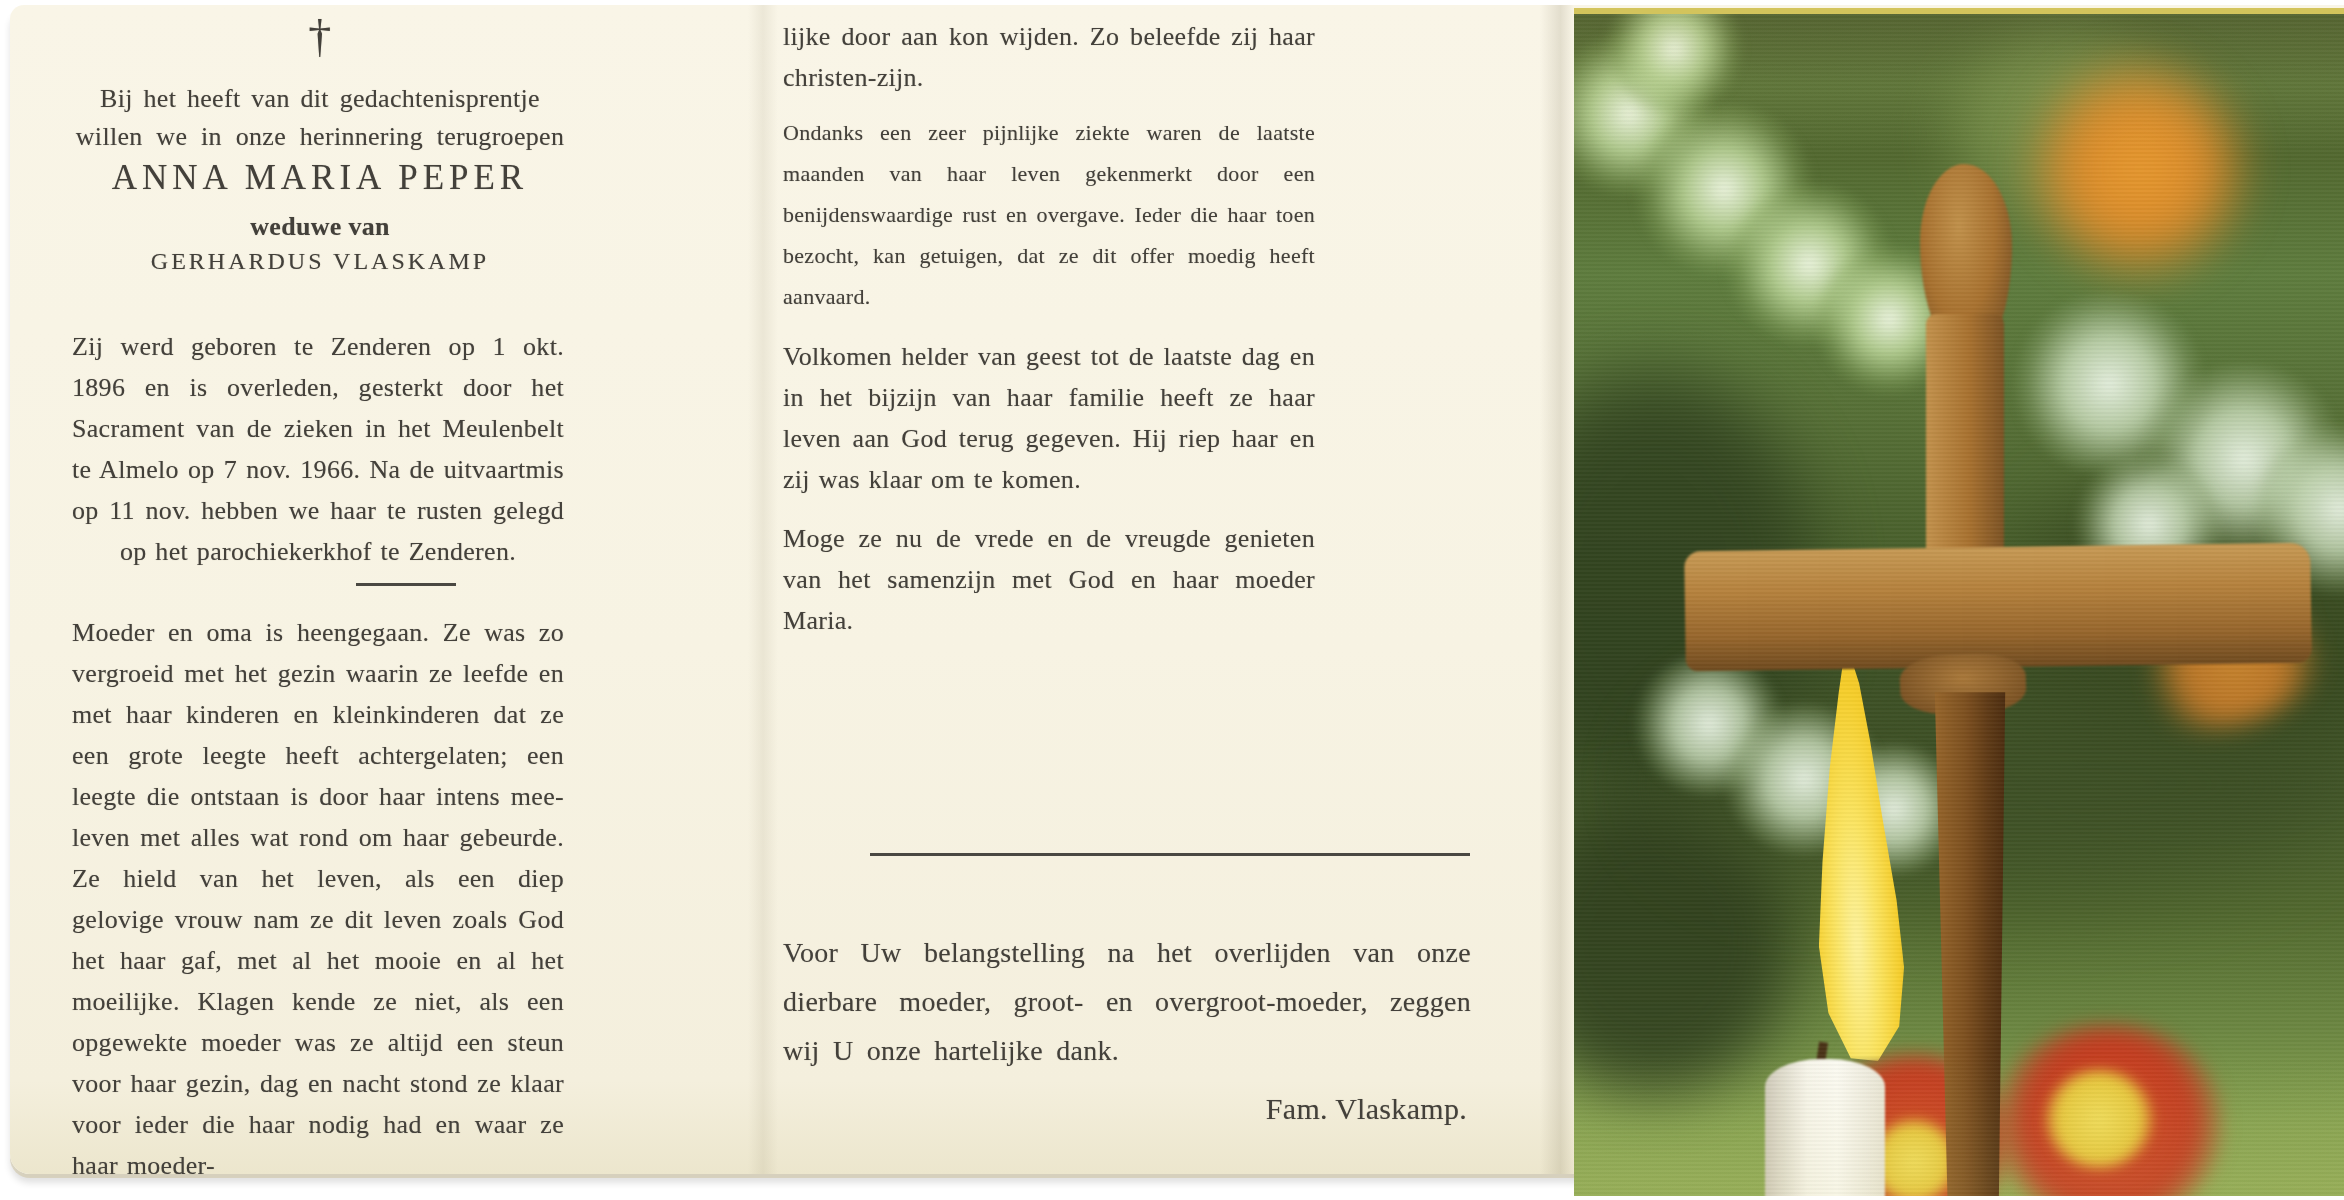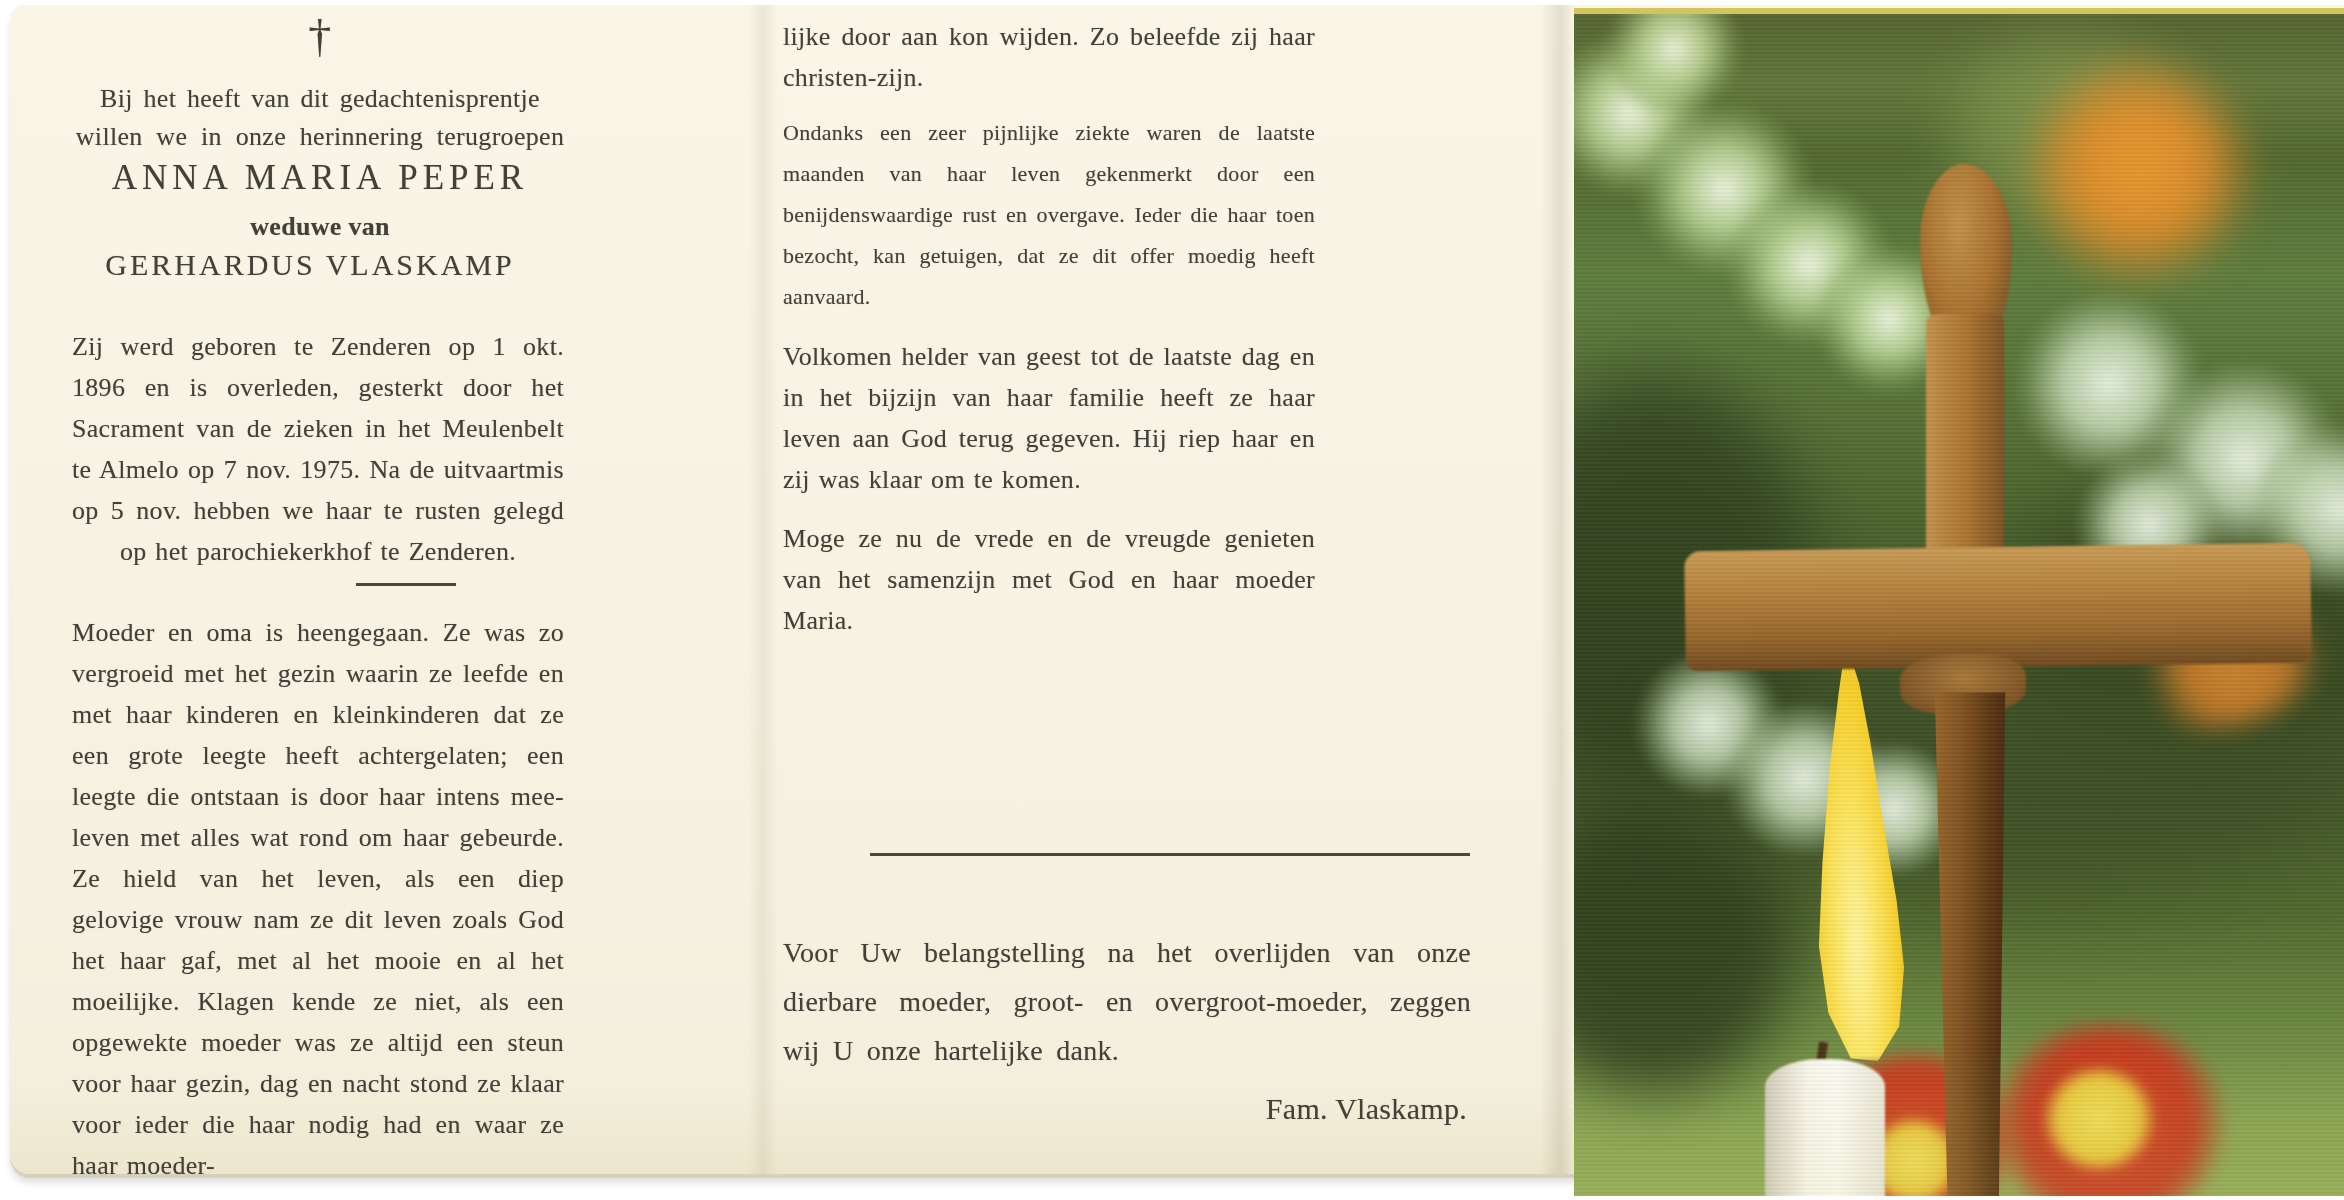--- a/index.html
+++ b/index.html
@@ -17,21 +17,21 @@
         background:linear-gradient(90deg,rgba(120,110,75,0) 0%,rgba(110,100,70,0.16) 60%,rgba(120,110,75,0) 100%);}
   
   .tb{position:absolute;text-align:center;
       text-shadow:0 0 1px rgba(67,64,58,0.35);letter-spacing:0.3px;}
   .just{text-align:justify;}
   .b-cross   {left:75px;top:10px;width:490px;font-size:46px;}
   .b-intro1  {left:70px;top:84px;width:500px;font-size:26px;word-spacing:4px;}
   .b-intro2  {left:70px;top:122px;width:500px;font-size:26px;word-spacing:7px;}
   .b-name    {left:70px;top:158px;width:500px;font-size:35px;letter-spacing:5px;}
   .b-weduwe  {left:70px;top:212px;width:500px;font-size:26px;font-weight:bold;}
-  .b-husband {left:60px;top:248px;width:500px;font-size:30px;letter-spacing:3px;}
+  .b-husband {left:70px;top:248px;width:500px;font-size:24px;letter-spacing:3px;}
   .b-p1      {left:72px;top:326px;width:492px;font-size:26px;line-height:41px;
               word-spacing:2px;text-align-last:center;}
   .rule{position:absolute;background:#4a4842;height:3px;}
   .rule-1{left:356px;top:583px;width:100px;}
   .b-p2      {left:72px;top:612px;width:492px;font-size:26px;line-height:41px;word-spacing:2px;}
   .b-mp1     {left:783px;top:16px;width:532px;font-size:26px;line-height:41px;word-spacing:2px;}
   .b-mp2     {left:783px;top:112px;width:532px;font-size:22px;line-height:41px;word-spacing:2px;}
   .b-mp3     {left:783px;top:336px;width:532px;font-size:26px;line-height:41px;word-spacing:2px;}
   .b-mp4     {left:783px;top:518px;width:532px;font-size:26px;line-height:41px;word-spacing:2px;}
   .rule-2{left:870px;top:853px;width:600px;}
@@ -122,21 +122,21 @@
   <div class="crease crease-1"></div>
   <div class="crease crease-2"></div>
 
   <div>
     <div class="tb b-cross">†</div>
     <div class="tb b-intro1">Bij het heeft van dit gedachtenisprentje</div>
     <div class="tb b-intro2">willen we in onze herinnering terugroepen</div>
     <div class="tb b-name">ANNA MARIA PEPER</div>
     <div class="tb b-weduwe">weduwe van</div>
     <div class="tb b-husband">GERHARDUS VLASKAMP</div>
-    <div class="tb b-p1 just">Zij werd geboren te Zenderen op 1 okt. 1896 en is overleden, gesterkt door het Sacrament van de zieken in het Meulenbelt te Almelo op 7 nov. 1975. Na de uitvaartmis op 5 nov. hebben we haar te rusten gelegd op het parochiekerkhof te Zenderen.</div>
+    <div class="tb b-p1 just">Zij werd geboren te Zenderen op 1 okt. 1896 en is overleden, gesterkt door het Sacrament van de zieken in het Meulenbelt te Almelo op 7 nov. 1966. Na de uitvaartmis op 11 nov. hebben we haar te rusten gelegd op het parochiekerkhof te Zenderen.</div>
     <div class="rule rule-1"></div>
     <div class="tb b-p2 just">Moeder en oma is heengegaan. Ze was zo vergroeid met het gezin waarin ze leefde en met haar kinderen en kleinkinderen dat ze een grote leegte heeft achtergelaten; een leegte die ontstaan is door haar intens mee-leven met alles wat rond om haar gebeurde. Ze hield van het leven, als een diep gelovige vrouw nam ze dit leven zoals God het haar gaf, met al het mooie en al het moeilijke. Klagen kende ze niet, als een opgewekte moeder was ze altijd een steun voor haar gezin, dag en nacht stond ze klaar voor ieder die haar nodig had en waar ze haar moeder-</div>
   </div>
 
   <div>
     <div class="tb b-mp1 just">lijke door aan kon wijden. Zo beleefde zij haar christen-zijn.</div>
     <div class="tb b-mp2 just">Ondanks een zeer pijnlijke ziekte waren de laatste maanden van haar leven gekenmerkt door een benijdenswaardige rust en overgave. Ieder die haar toen bezocht, kan getuigen, dat ze dit offer moedig heeft aanvaard.</div>
     <div class="tb b-mp3 just">Volkomen helder van geest tot de laatste dag en in het bijzijn van haar familie heeft ze haar leven aan God terug gegeven. Hij riep haar en zij was klaar om te komen.</div>
     <div class="tb b-mp4 just">Moge ze nu de vrede en de vreugde genieten van het samenzijn met God en haar moeder Maria.</div>
     <div class="rule rule-2"></div>

